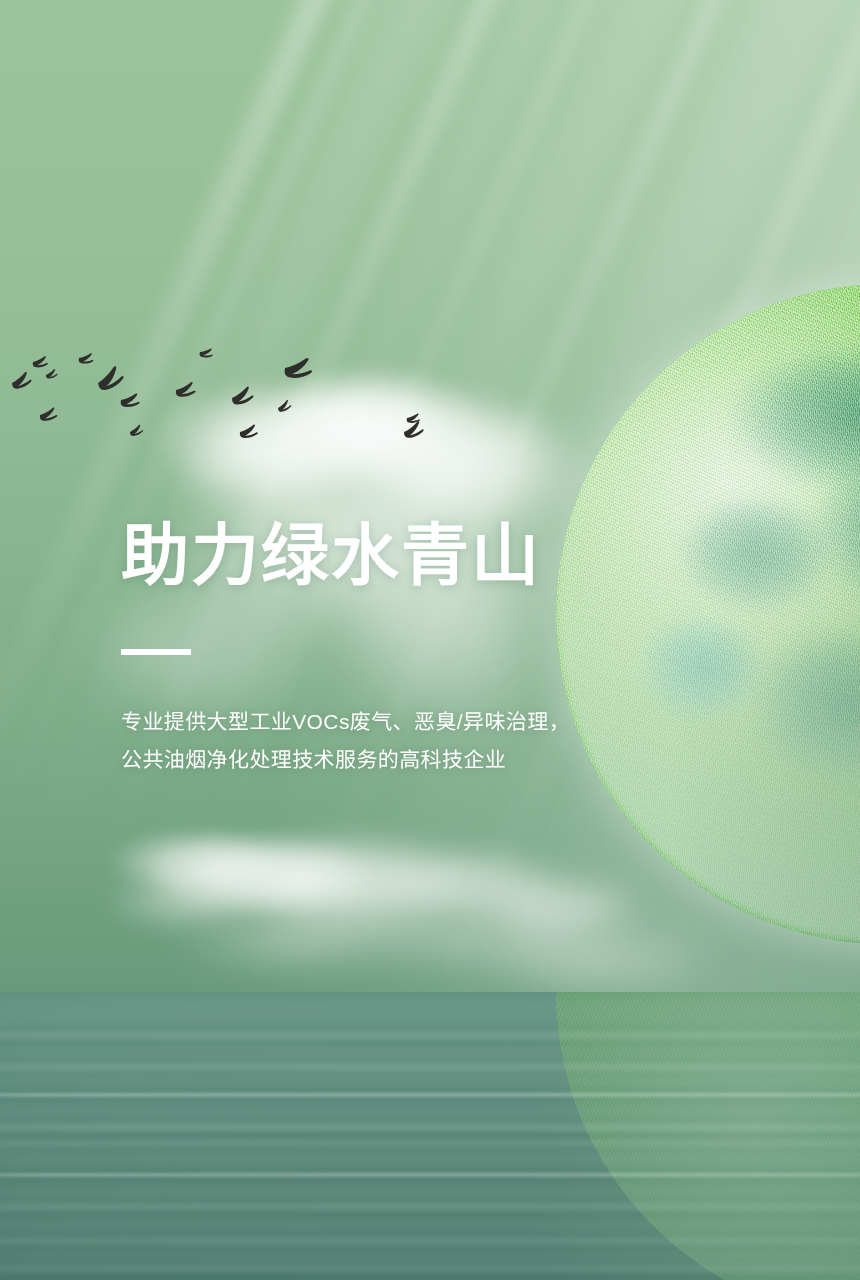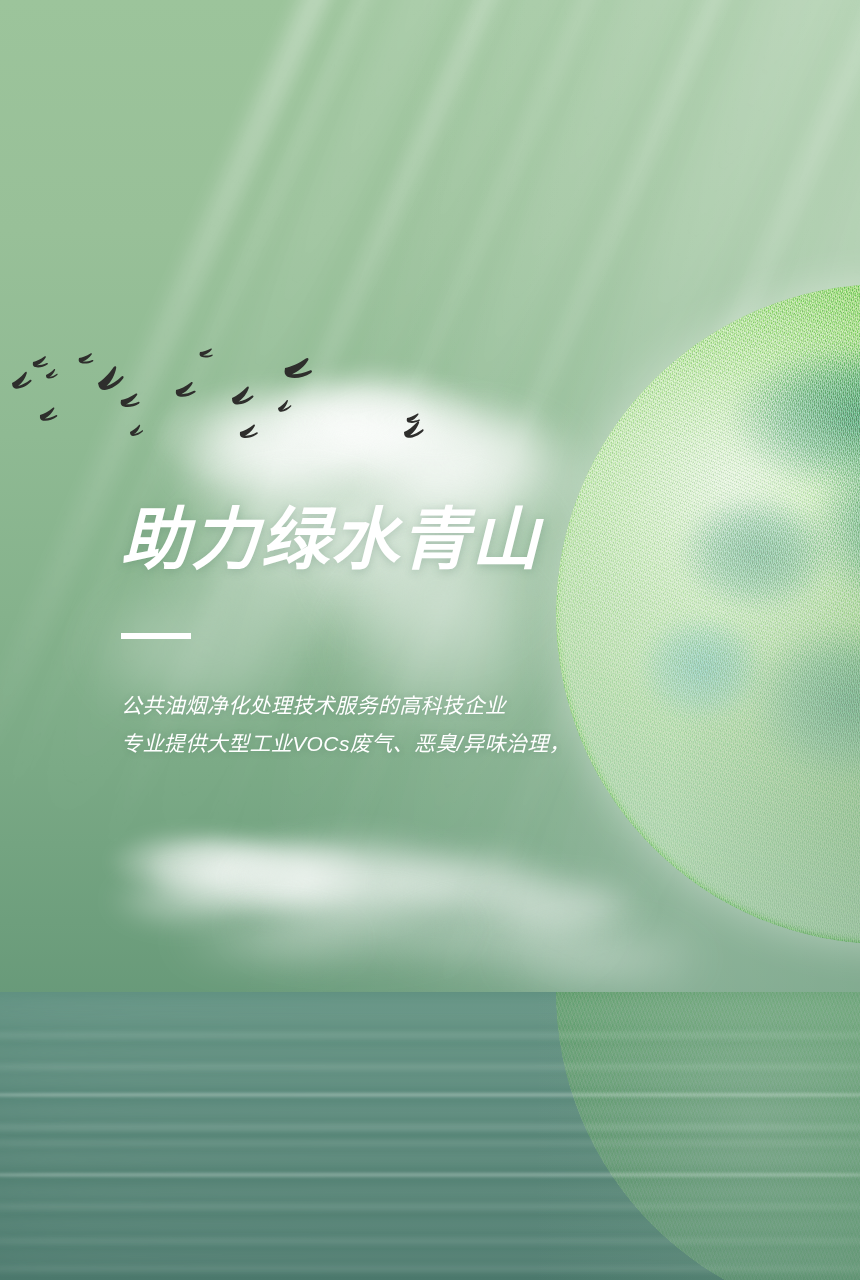--- a/index.html
+++ b/index.html
@@ -233,24 +233,23 @@
       rgba(90,140,122,0.20) 0%,
       rgba(86,134,118,0.42) 36%,
       rgba(82,130,114,0.58) 66%,
       rgba(78,124,110,0.72) 100%);
   }
 
   
   .copy {
     position: absolute;
     left: 121px;
-    top: 496px;
+    top: 512px;
     width: 560px;
     z-index: 40;
-    font-style: italic;
   }
   .headline {
     font-size: 68px;
     font-weight: bold;
     line-height: 86px;
     color: #ffffff;
     letter-spacing: 2px;
     white-space: nowrap;
     text-shadow: 0 2px 10px rgba(70,110,90,0.28);
   }
@@ -418,17 +417,17 @@
         <div class="wave soft" style="top: 228px; height: 11px; opacity: 0.28;"></div>
         <div class="wave" style="top: 246px; height: 6px; opacity: 0.42;"></div>
         <div class="wave soft" style="top: 260px; height: 9px; opacity: 0.3;"></div>
         <div class="wave" style="top: 274px; height: 6px; opacity: 0.36;"></div>
       </div>
   </div>
 
   <div class="copy">
     <div class="headline">助力绿水青山</div>
     <div class="rule"></div>
+    <div class="subcopy">专业提供大型工业VOCs废气、恶臭/异味治理，</div>
     <div class="subcopy">公共油烟净化处理技术服务的高科技企业</div>
-    <div class="subcopy">专业提供大型工业VOCs废气、恶臭/异味治理，</div>
   </div>
 
 </div>
 
 </body></html>

